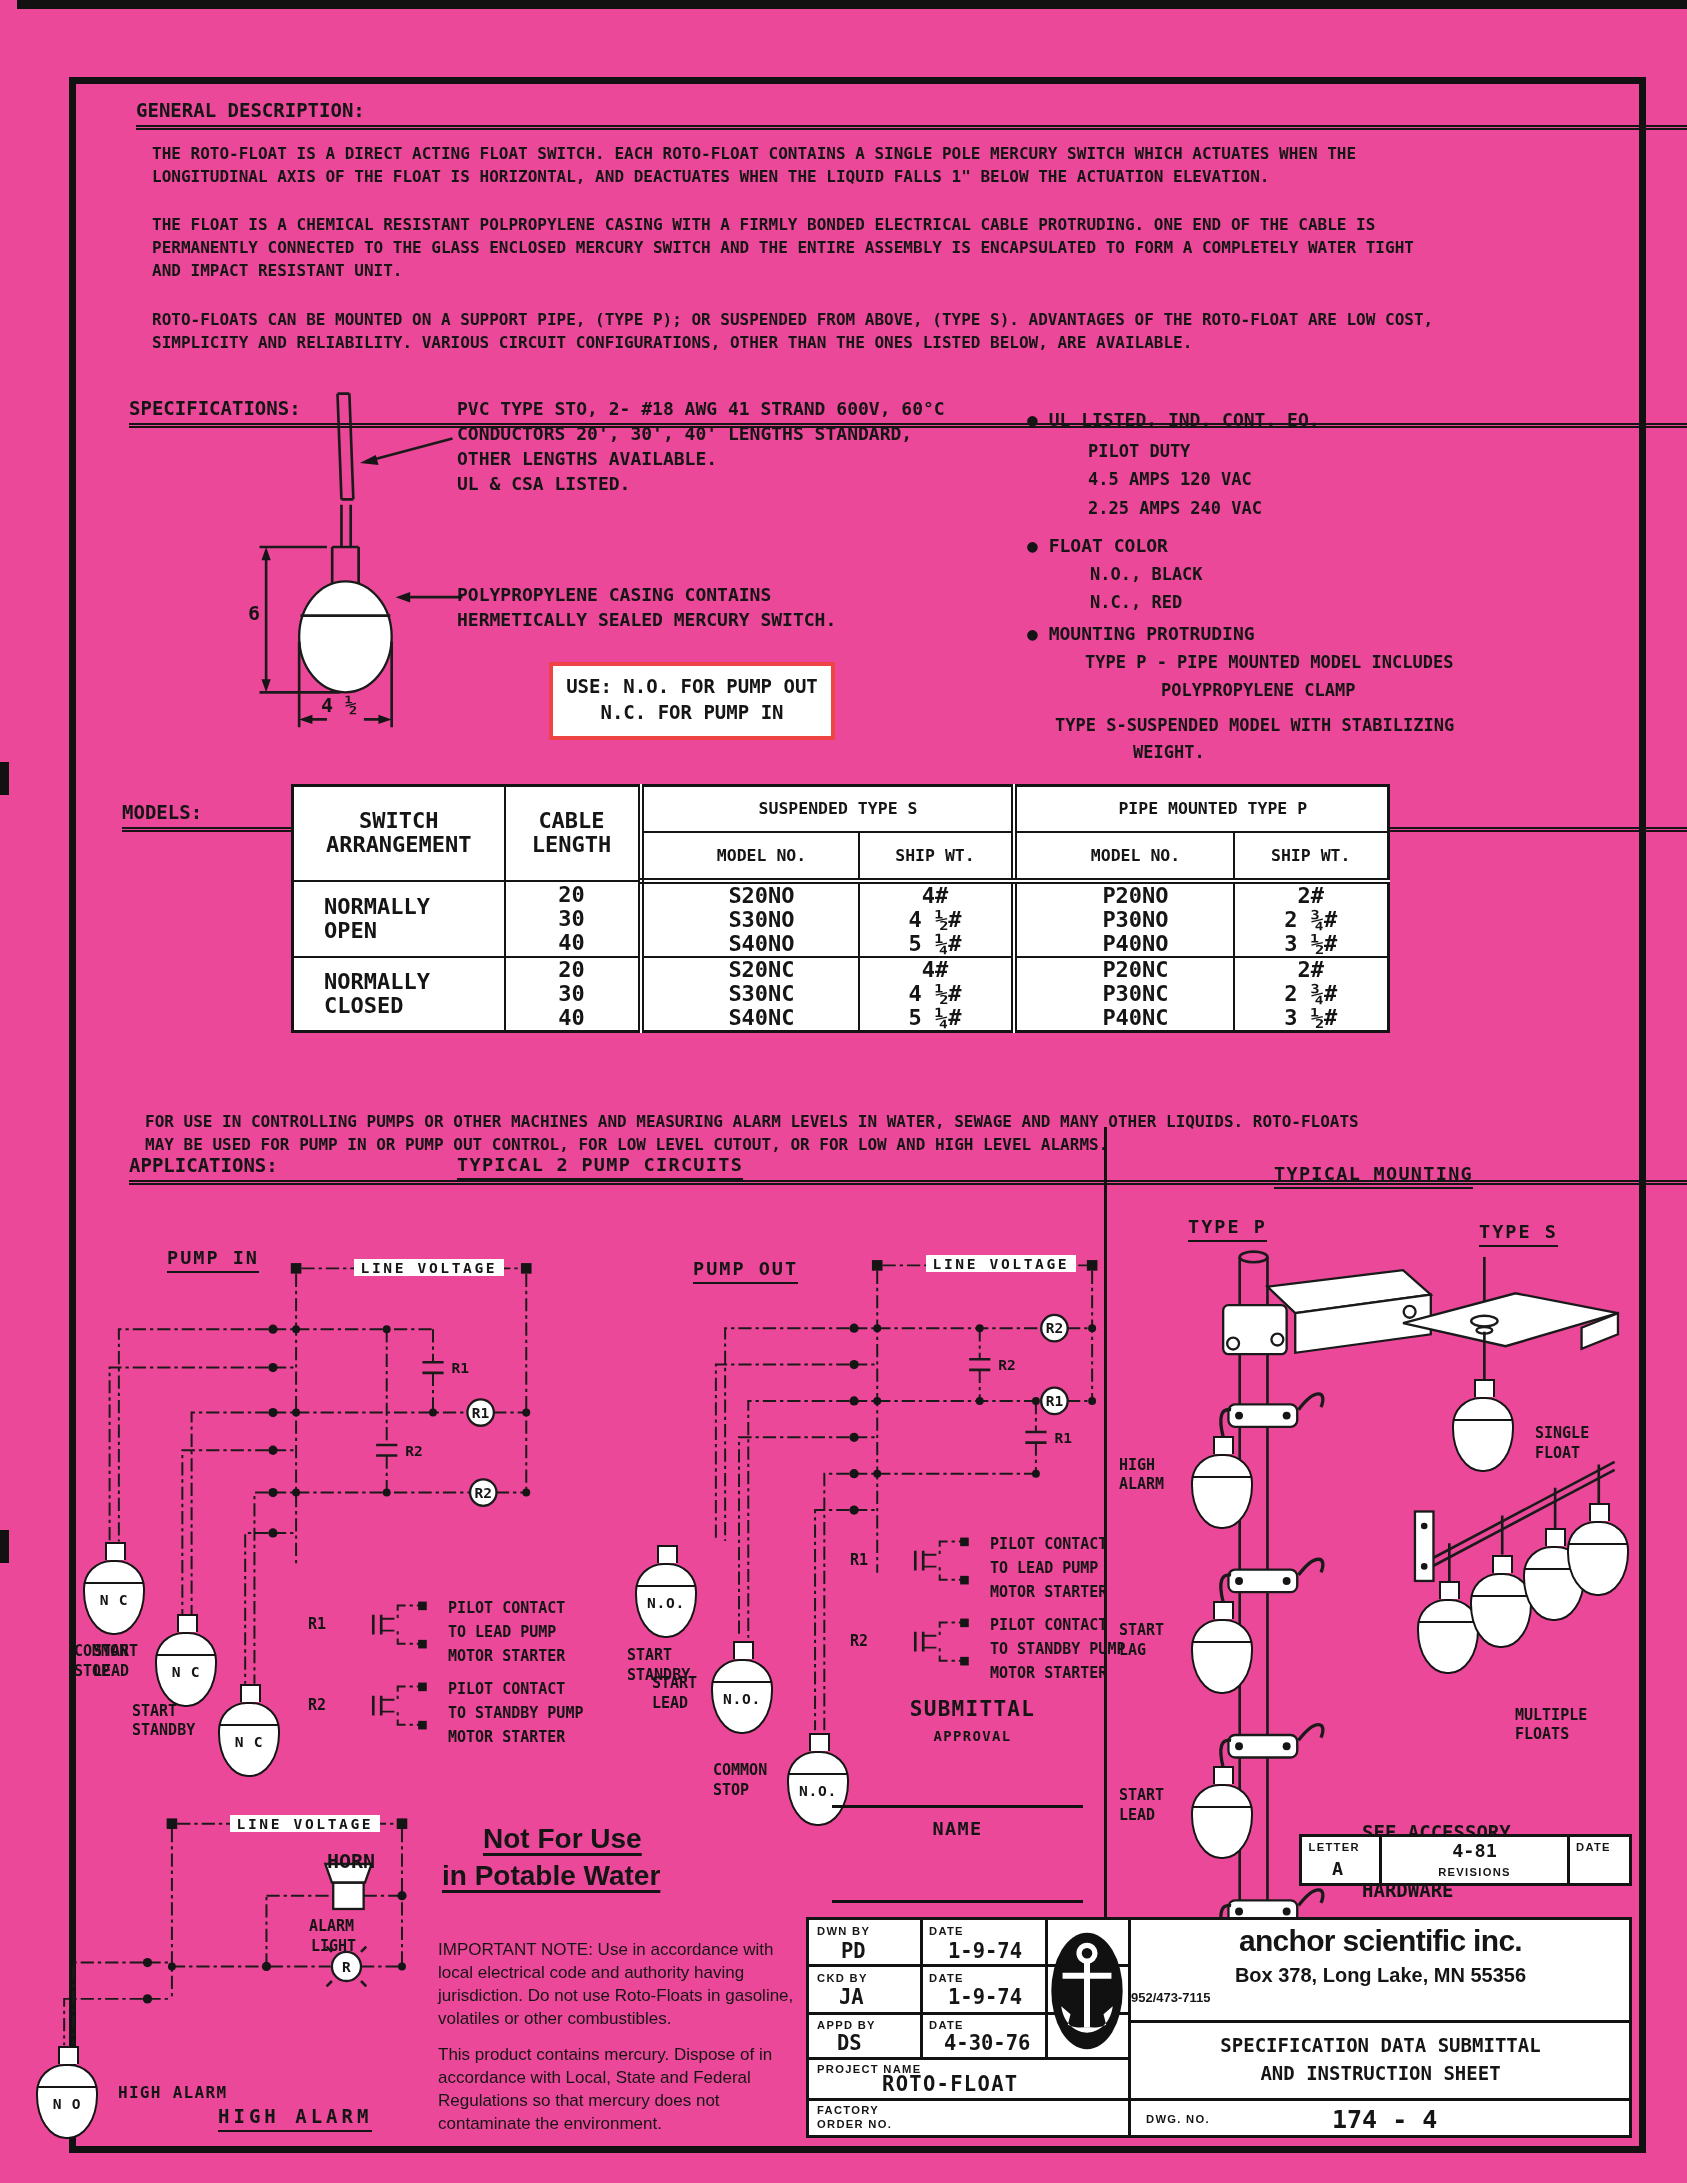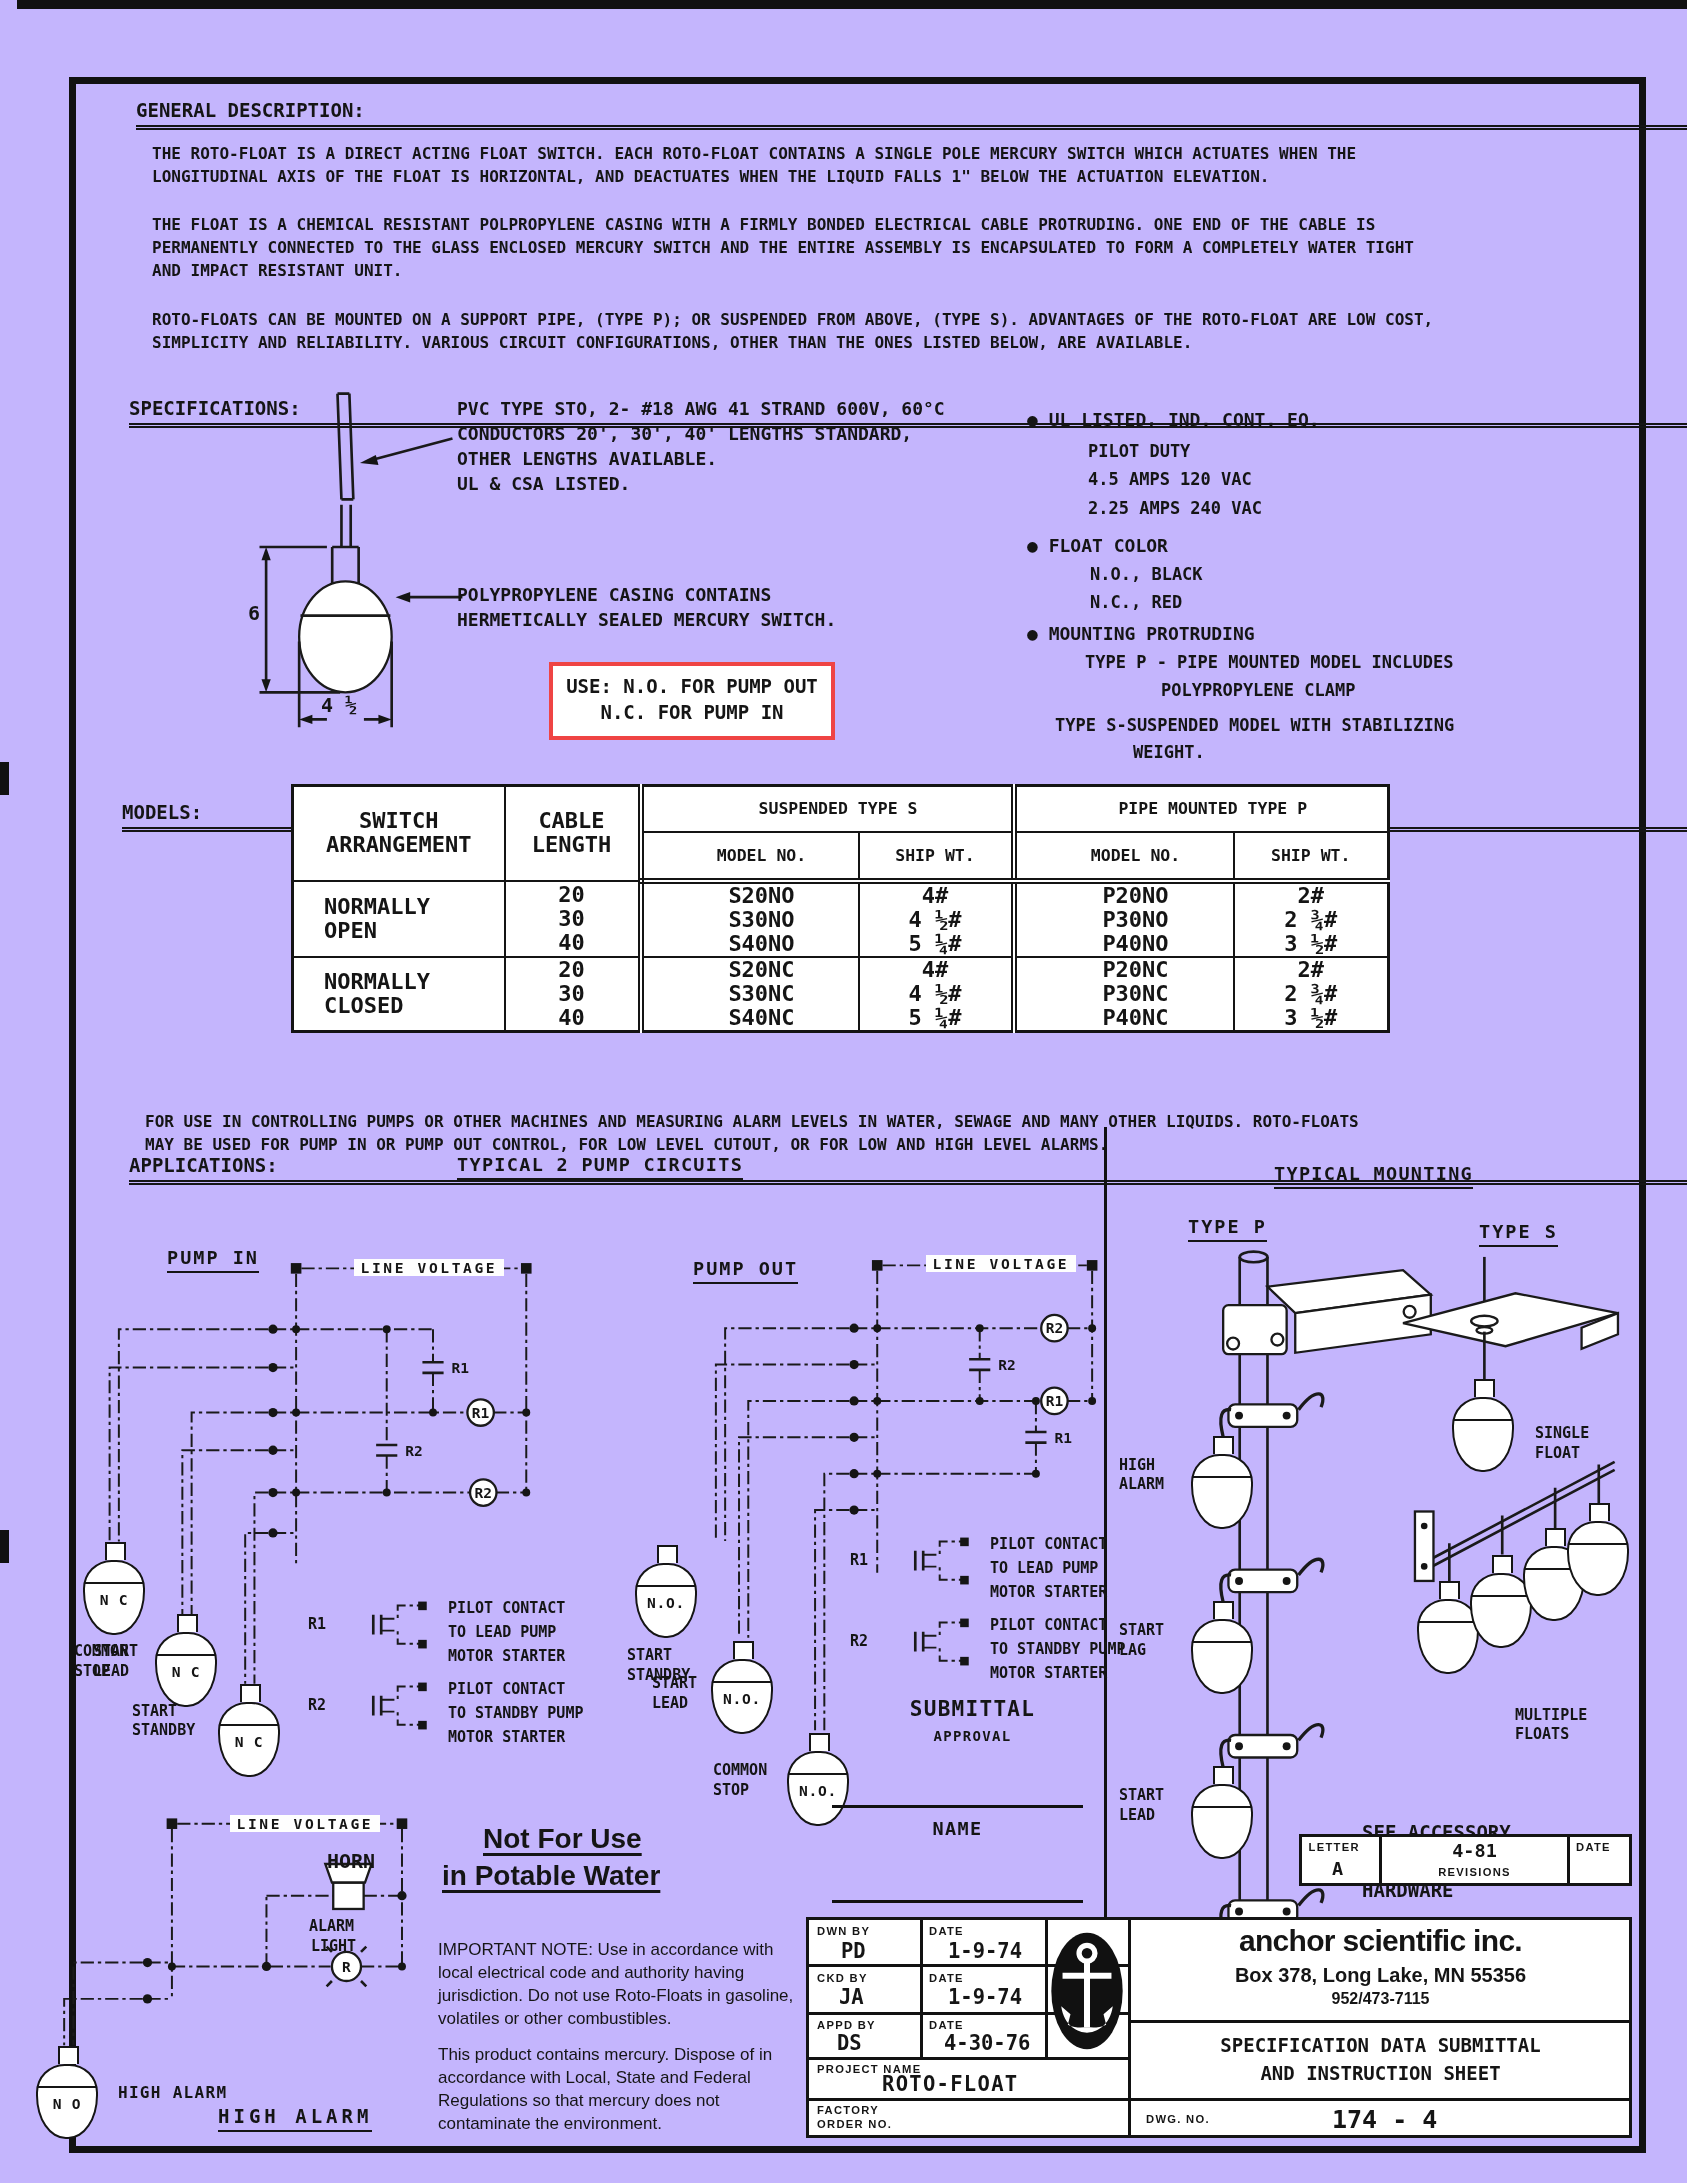--- a/index.html
+++ b/index.html
@@ -1,16 +1,16 @@
 <!DOCTYPE html>
 <html style="font-size:10.6px"><head>
 <meta charset="utf-8">
 <style>
   html,body{margin:0;padding:0;background:#fff;}
-  #page{position:relative;width:1687px;height:2183px;background:#c4b5fd;overflow:hidden;
+  #page{position:relative;width:1687px;height:2183px;background:#ec4899;overflow:hidden;
         font-family:"Liberation Sans",sans-serif;color:#151515;}
   .t{position:absolute;white-space:nowrap;color:#151515;}
   .d{font-family:"DejaVu Sans Mono",monospace;font-weight:700;}
   .p{position:absolute;font-family:"DejaVu Sans Mono",monospace;font-weight:700;
      font-size:16px;line-height:23px;white-space:normal;margin-left:16px;}
   .u{border-bottom:2.6px solid #151515;padding-bottom:3.3px;}
   .uu{position:relative;padding-bottom:4px;border-bottom:2px solid #151515;}
   .uu::after{content:"";position:absolute;left:0;right:0;bottom:-5.3px;border-top:2px solid #151515;}
   .blk{position:absolute;background:#111;}
   .wire-label{background:#fefefe;padding:0 6.6px;}
@@ -647,21 +647,21 @@
       <path d="M20,118 C24,148 46,158 59,158 C72,158 94,148 98,118 L84,130 L88,146 C76,152 66,150 59,150 C52,150 42,152 30,146 L34,130 Z" fill="#fff"></path>
     </svg>
 
     <div class="t tb-label" style="left:8px;top:143px;">PROJECT NAME</div>
     <div class="t tb-val" style="left:73px;top:152px;font-size:20.5px;letter-spacing:1.3px;">ROTO-FLOAT</div>
     <div class="t tb-label" style="left:8px;top:184px;">FACTORY</div>
     <div class="t tb-label" style="left:8px;top:198px;">ORDER NO.</div>
 
     <div class="t" style="left:322px;top:4px;width:499px;text-align:center;font-size:30px;font-weight:800;letter-spacing:-0.7px;">anchor scientific inc.</div>
     <div class="t" style="left:322px;top:44px;width:499px;text-align:center;font-size:20px;font-weight:700;">Box 378, Long Lake, MN 55356</div>
-    <div class="t" style="left:322px;top:70px;width:499px;text-align:center;font-size:16px;font-weight:700;">952/473-7115</div>
+    <div class="t" style="left:322px;top:70px;width:499px;font-size:13px;font-weight:700;">952/473-7115</div>
 
     <div class="t tb-val" style="left:322px;top:114px;width:499px;text-align:center;font-size:19px;">SPECIFICATION DATA SUBMITTAL</div>
     <div class="t tb-val" style="left:322px;top:142px;width:499px;text-align:center;font-size:19px;">AND INSTRUCTION SHEET</div>
 
     <div class="t tb-label" style="left:337px;top:193px;">DWG. NO.</div>
     <div class="t tb-val" style="left:523px;top:185px;font-size:25px;">174 - 4</div>
   </div>
 
 </div>
 

